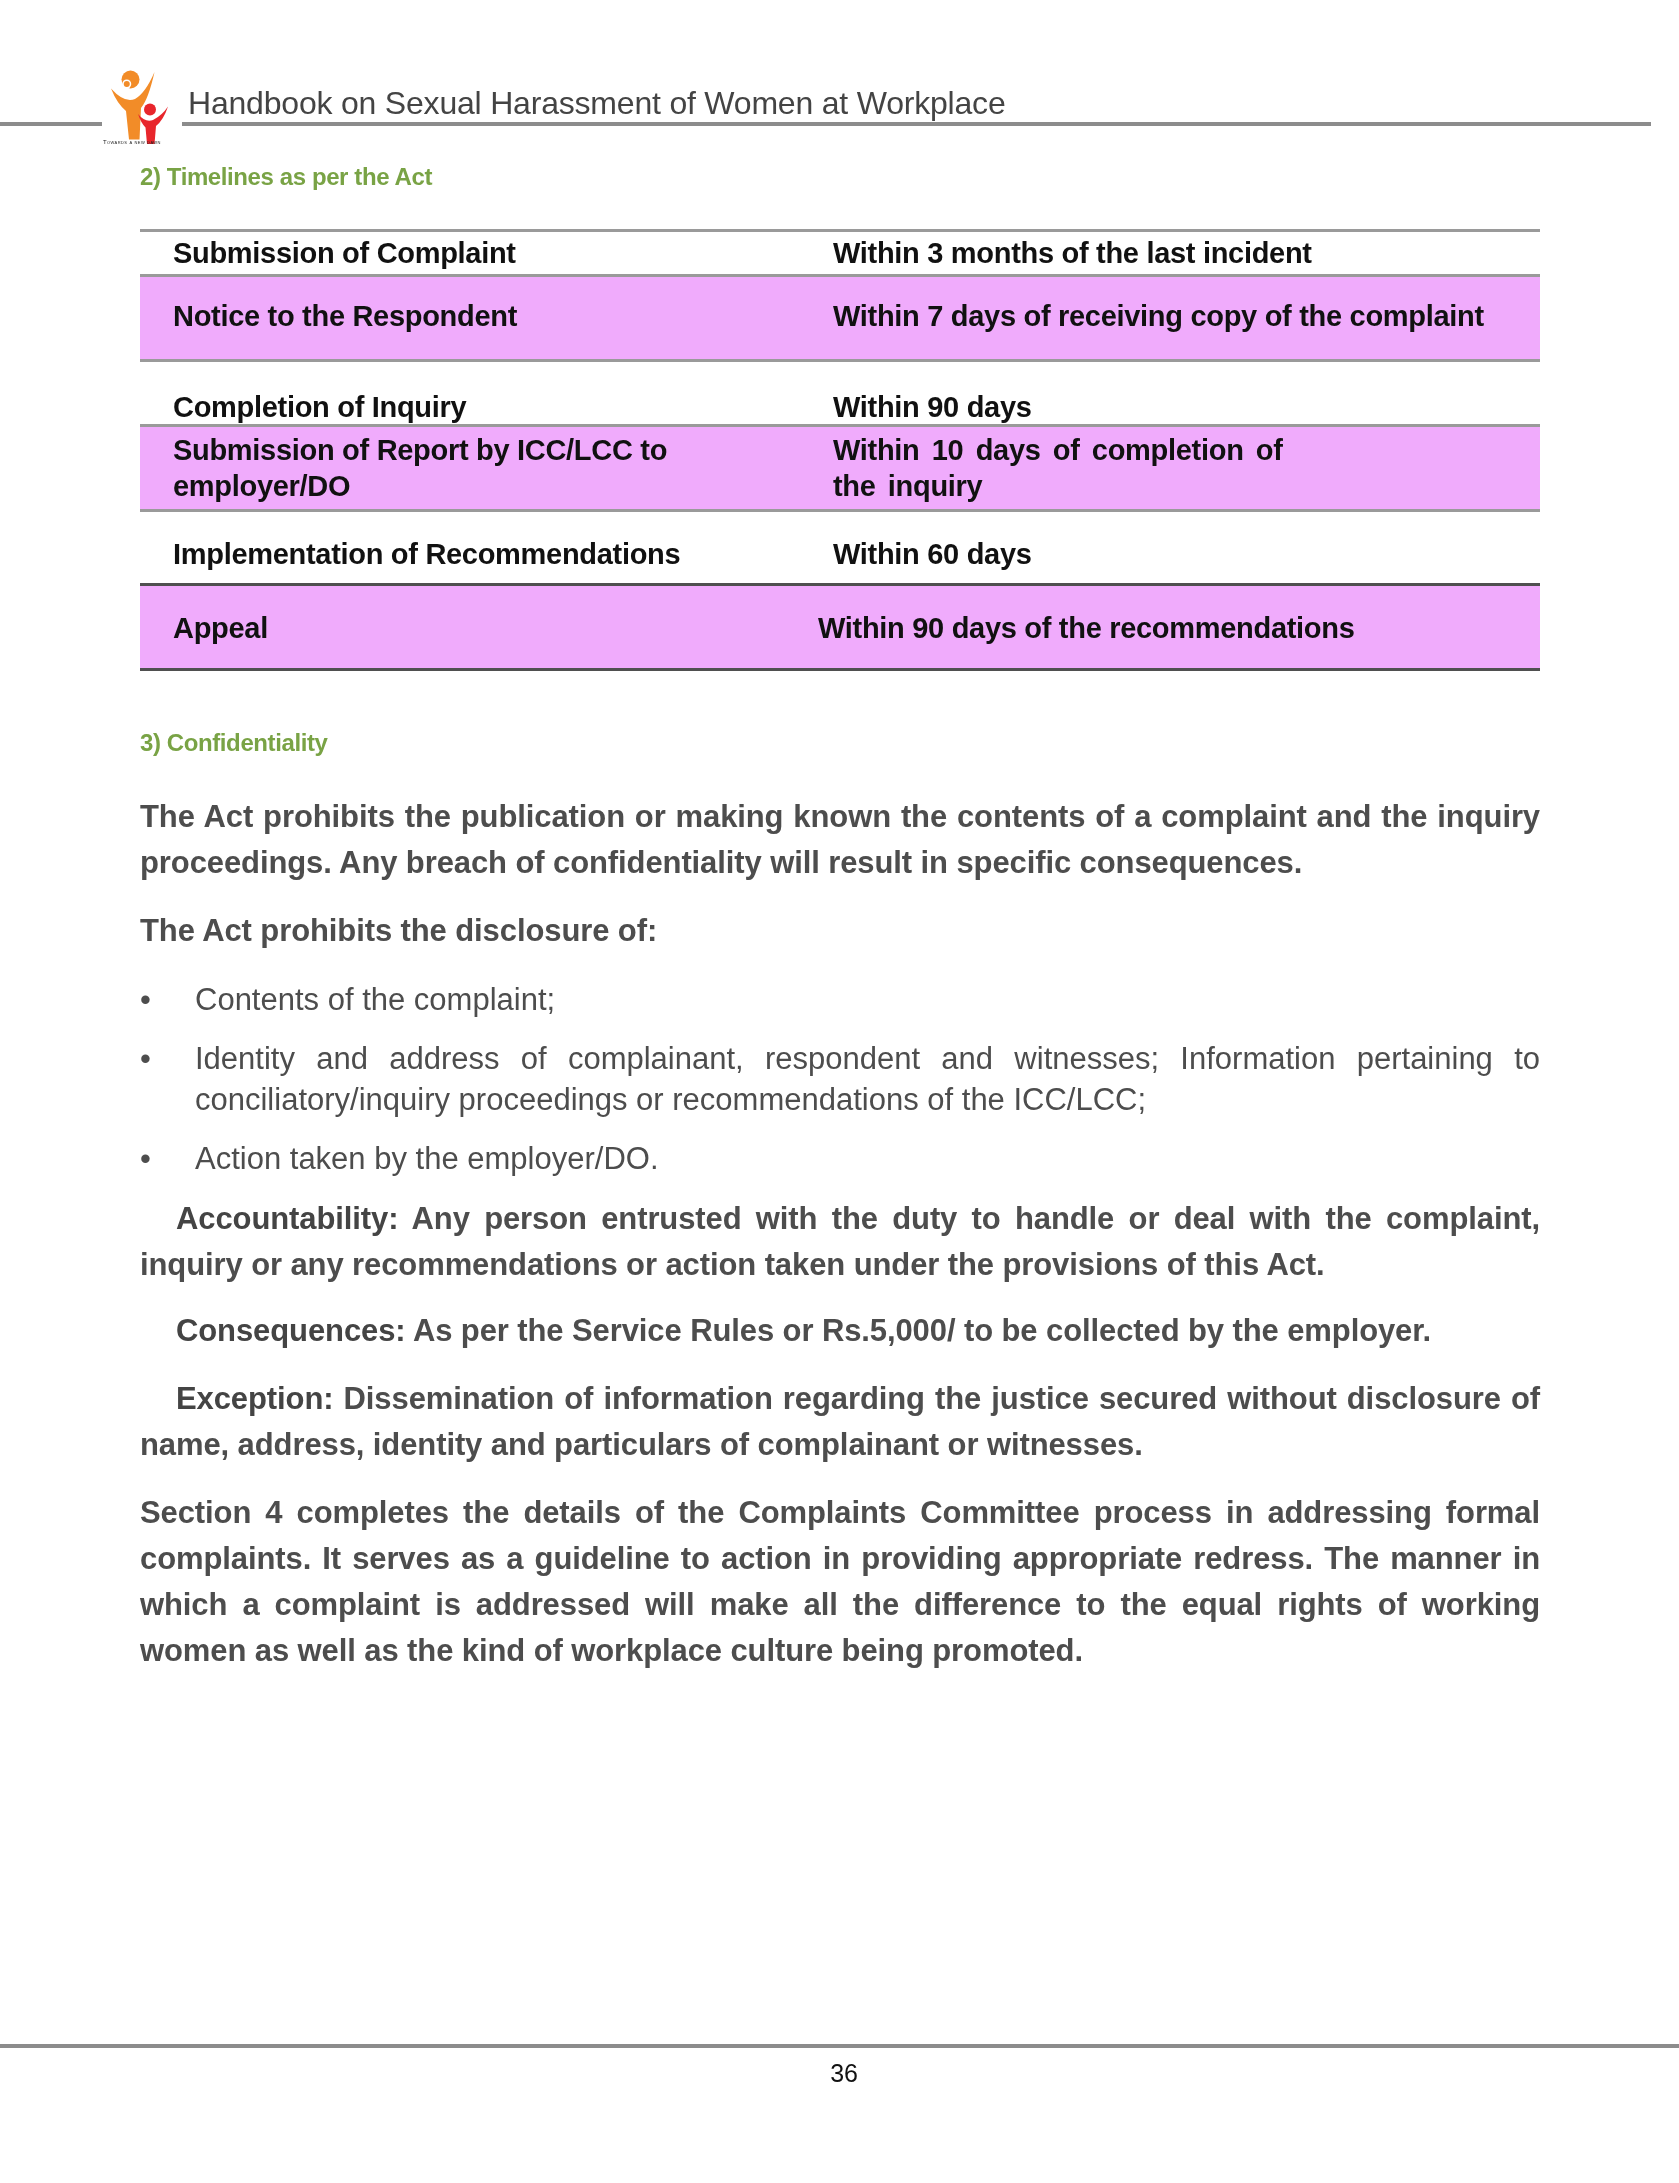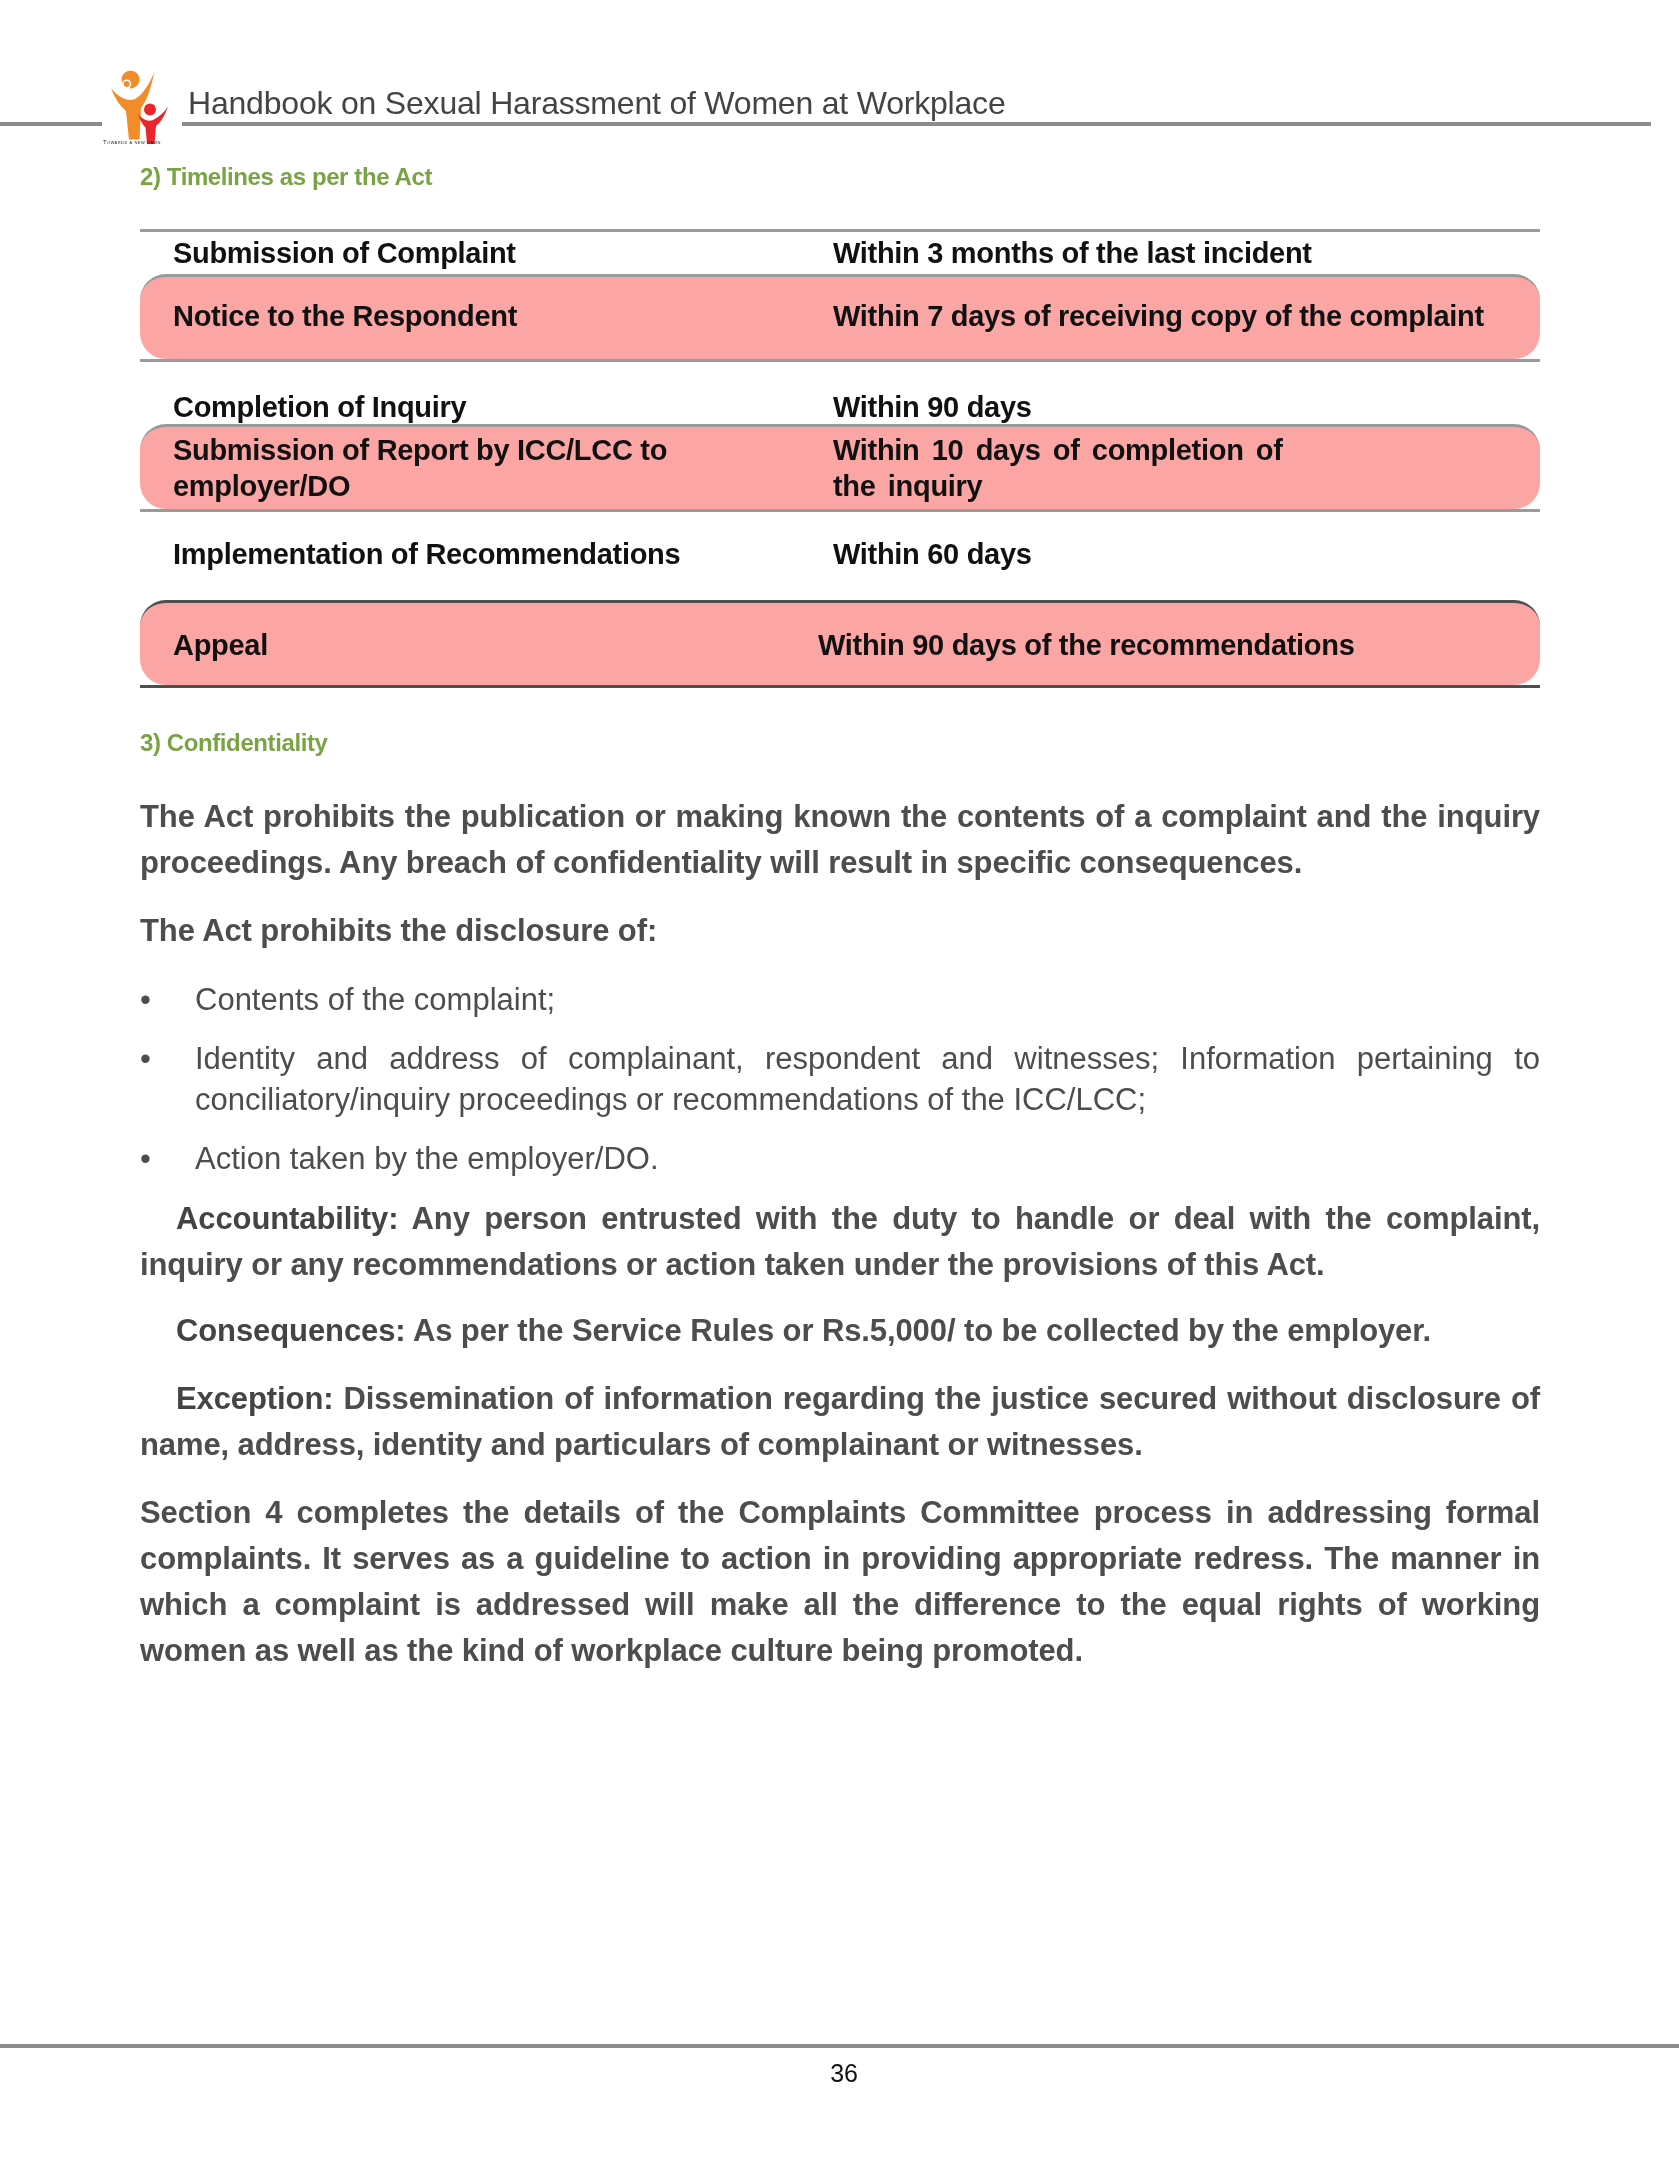--- a/index.html
+++ b/index.html
@@ -14,21 +14,21 @@
   .logo-tag { position: absolute; left: 103px; top: 139px; font-size: 6px; color: #222;
               letter-spacing: 0.4px; white-space: nowrap; font-variant: small-caps; }
 
   
   .h2 { position: absolute; left: 140px; font-size: 24px; font-weight: bold; color: #79a345;
         letter-spacing: -0.4px; white-space: nowrap; }
 
   
   .tbl { position: absolute; left: 140px; top: 229px; width: 1400px; }
   .row { position: relative; border-top: 3px solid #9a9a9a; box-sizing: border-box; }
-  .row.shade { background: #fca5a5; border-radius: 26px; }
+  .row.shade { background: #f0abfc; }
   .row.dark-top { border-top: 3px solid #4f4f4f; }
   .row .c1, .row .c2 { position: absolute; font-size: 29px; font-weight: bold; color: #111;
          line-height: 36px; letter-spacing: -0.3px; }
   .row .c1 { left: 33px; width: 612px; }
   .row .c2 { left: 693px; width: 672px; }
   .tbl-bottom { border-top: 3px solid #4f4f4f; }
 
   
   .para { position: absolute; left: 140px; width: 1400px; font-size: 31px; line-height: 46px;
           color: #4d4d4d; text-align: justify; letter-spacing: -0.1px; font-weight: bold; }
@@ -73,21 +73,21 @@
     <div class="c2" style="top:21px;">Within 7 days of receiving copy of the complaint</div>
   </div>
   <div class="row" style="height:65px;">
     <div class="c1" style="top:27px;">Completion of Inquiry</div>
     <div class="c2" style="top:27px;">Within 90 days</div>
   </div>
   <div class="row shade" style="height:85px;">
     <div class="c1" style="top:4.5px; width:522px;">Submission of Report by ICC/LCC to employer/DO</div>
     <div class="c2" style="top:4.5px; width:478px; word-spacing:4.5px;">Within  10  days  of  completion  of the inquiry</div>
   </div>
-  <div class="row" style="height:91px;">
+  <div class="row" style="height:74px;">
     <div class="c1" style="top:24px;">Implementation of Recommendations</div>
     <div class="c2" style="top:24px;">Within 60 days</div>
   </div>
   <div class="row shade dark-top" style="height:85px;">
     <div class="c1" style="top:24px;">Appeal</div>
     <div class="c2" style="top:24px; left:678px;">Within 90 days of the recommendations</div>
   </div>
   <div class="tbl-bottom"></div>
 </div>
 

